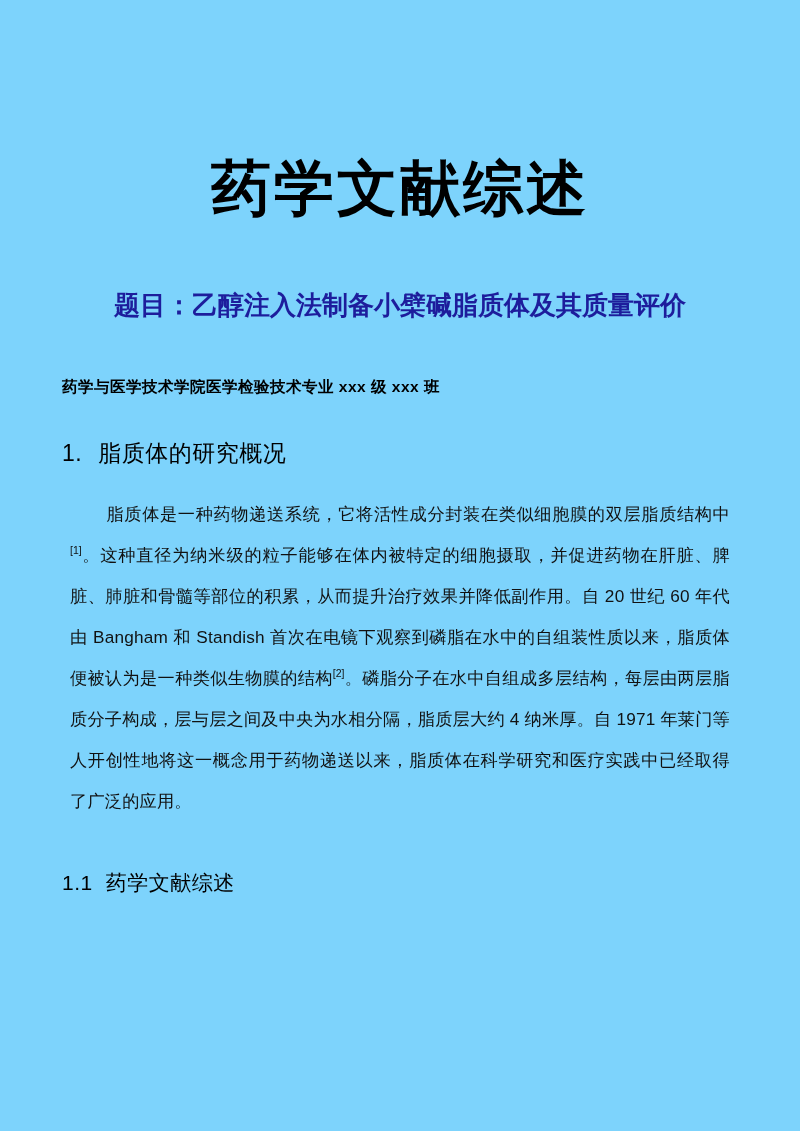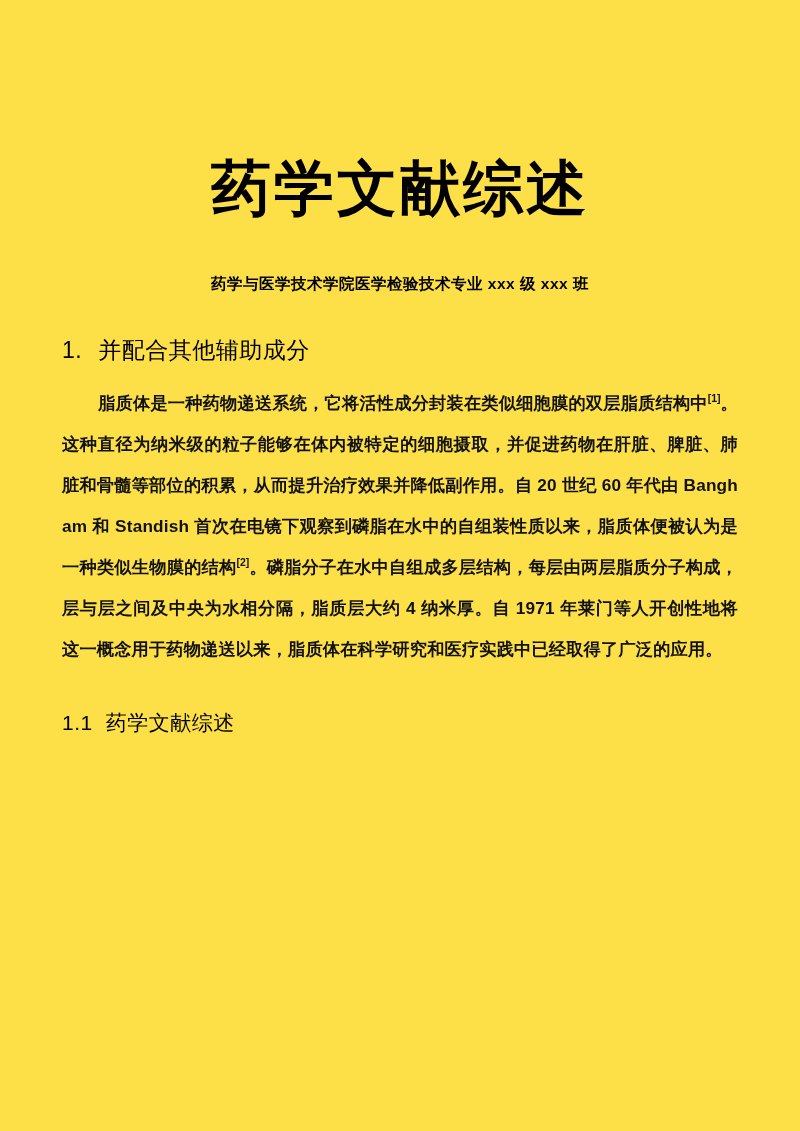--- a/index.html
+++ b/index.html
@@ -16,21 +16,21 @@
     color: #000000;
     -webkit-font-smoothing: antialiased;
   }
 
   .page {
     position: absolute;
     left: 0;
     top: 0;
     width: 800px;
     height: 1131px;
-    background: #fde047;
+    background: #7dd3fc;
     box-sizing: border-box;
     padding: 0 62px;
   }
 
   
   .doc-title {
     text-align: center;
     font-family: "DejaVu Serif", "Liberation Serif", serif;
     font-weight: 700;
     font-size: 60px;
@@ -48,21 +48,20 @@
     font-size: 26px;
     letter-spacing: 0px;
     line-height: 1.2;
     color: #1d1d9c;
     margin: 0;
     padding-top: 72px;
     white-space: nowrap;
   }
 
   .doc-byline {
-    text-align: center;
     font-family: "Liberation Sans", "DejaVu Sans", sans-serif;
     font-weight: 700;
     font-size: 15.5px;
     letter-spacing: 0.5px;
     line-height: 1.3;
     color: #000;
     margin: 0;
     padding-top: 56px;
   }
 
@@ -87,27 +86,27 @@
     color: #000;
     margin: 0;
     padding-top: 40px;
     letter-spacing: 0.5px;
   }
   .h2 .num { margin-right: 13px; text-align: right; }
 
   
   .body-para {
     font-family: "Liberation Sans", "DejaVu Sans", sans-serif;
-    font-weight: 700;
+    font-weight: 400;
     font-size: 17.2px;
     line-height: 41px;
     color: #111;
     text-align: justify;
     text-justify: inter-character;
-    margin: 0;
+    margin: 8px;
     letter-spacing: 0.2px;
     word-break: break-all;
   }
   .body-para.first { padding-top: 18px; }
   .body-para.second { padding-top: 17px; }
   .indent { display: inline-block; width: 2.1em; }
 
   sup.cite {
     font-size: 10.5px;
     vertical-align: super;
@@ -115,25 +114,26 @@
     letter-spacing: 0;
   }
 </style>
 </head>
 <body>
 
 <div class="page">
 
   <h1 class="doc-title">药学文献综述</h1>
 
+  <div class="doc-subtitle">题目：乙醇注入法制备小檗碱脂质体及其质量评价</div>
 
   <div class="doc-byline">药学与医学技术学院医学检验技术专业 xxx 级 xxx 班</div>
 
   <h2 class="h1">
-    <span class="num">1.</span><span>并配合其他辅助成分</span>
+    <span class="num">1.</span><span>脂质体的研究概况</span>
   </h2>
 
   <p class="body-para first">
     <span class="indent"></span><span>脂质体是一种药物递送系统，它将活性成分封装在类似细胞膜的双层脂质结构中</span><sup class="cite">[1]</sup><span>。这种直径为纳米级的粒子能够在体内被特定的细胞摄取，并促进药物在肝脏、脾脏、肺脏和骨髓等部位的积累，从而提升治疗效果并降低副作用。自 20 世纪 60 年代由 Bangham 和 Standish 首次在电镜下观察到磷脂在水中的自组装性质以来，脂质体便被认为是一种类似生物膜的结构</span><sup class="cite">[2]</sup><span>。磷脂分子在水中自组成多层结构，每层由两层脂质分子构成，层与层之间及中央为水相分隔，脂质层大约 4 纳米厚。自 1971 年莱门等人开创性地将这一概念用于药物递送以来，脂质体在科学研究和医疗实践中已经取得了广泛的应用。</span>
   </p>
 
   <h3 class="h2">
     <span class="num">1.1</span><span>药学文献综述</span>
   </h3>
 

